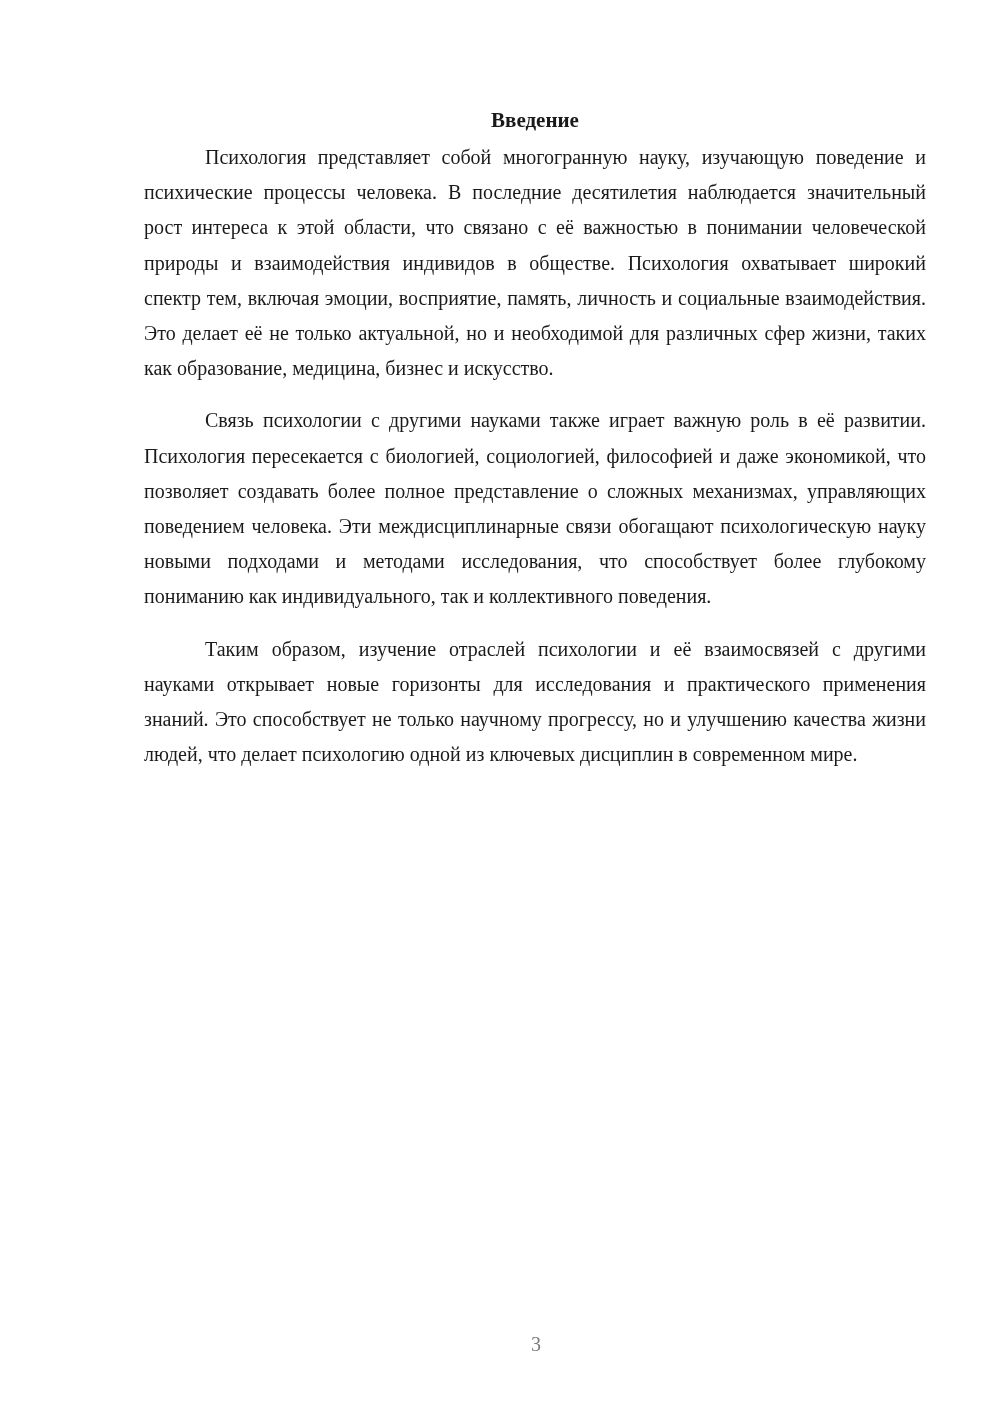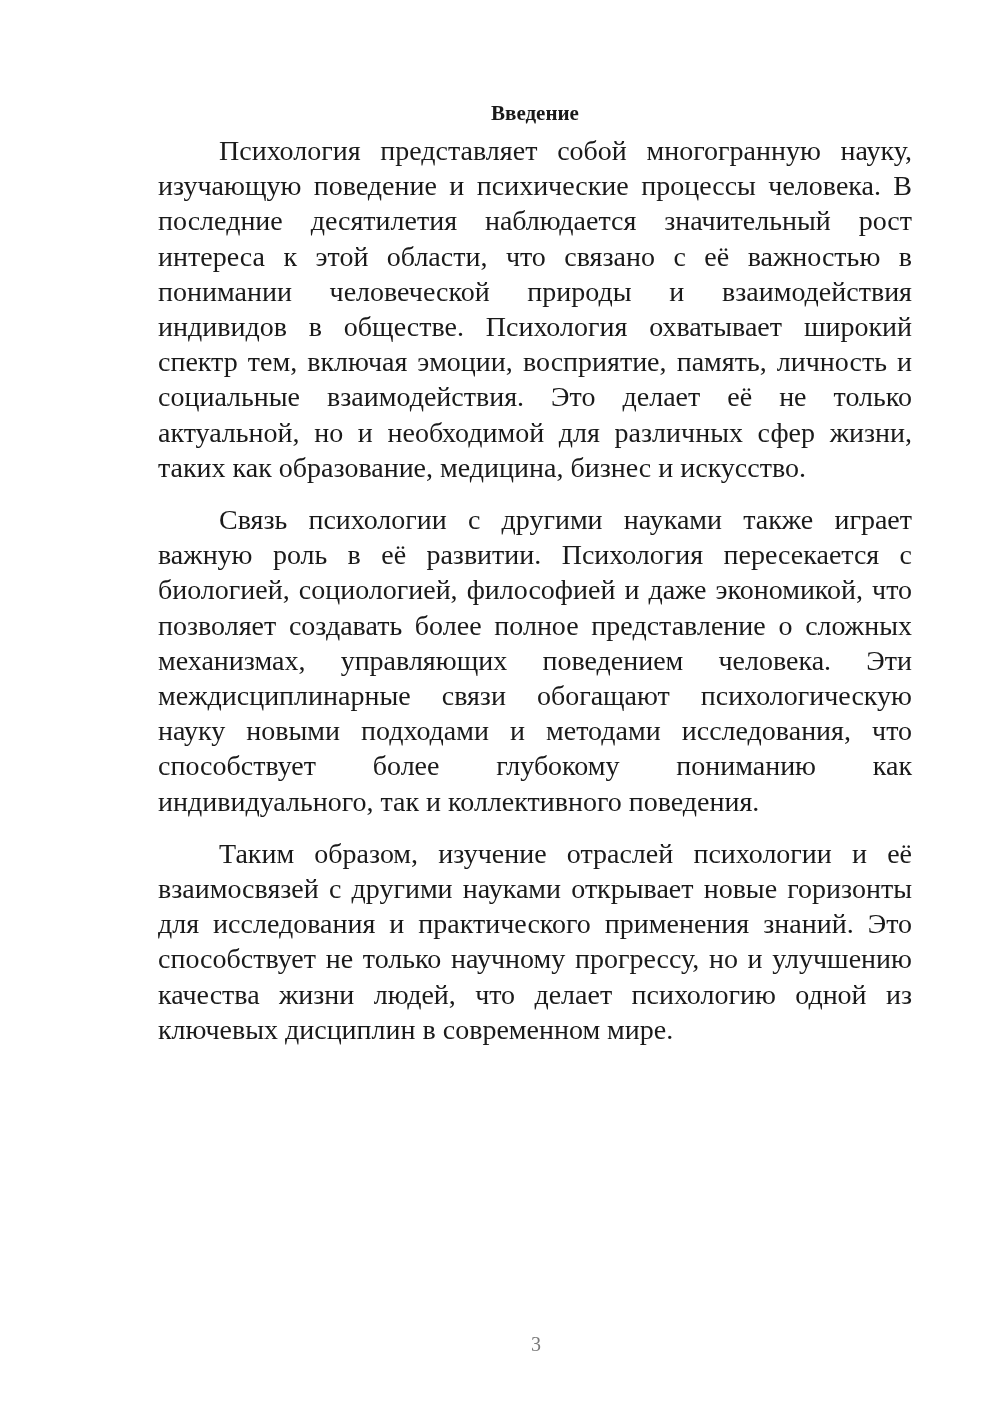--- a/index.html
+++ b/index.html
@@ -11,37 +11,37 @@
       width: 1000px;
       height: 1414px;
       position: relative;
       overflow: hidden;
       font-family: "Liberation Serif", "DejaVu Serif", serif;
       color: #1a1a1a;
     }
     .page {
       position: absolute;
       left: 142px;
-      top: 93px;
+      top: 100px;
       width: 786px;
     }
     .title {
       text-align: center;
       font-weight: bold;
       font-size: 21px;
       line-height: 40px;
       margin: 0 0 0 0;
       padding-left: 0;
     }
     .para {
-      font-size: 28px;
+      font-size: 20px;
       line-height: 35.2px;
       text-align: justify;
       text-indent: 61px;
-      margin: 16px;
+      margin: 2px;
     }
     .para + .para {
       margin-top: 17px;
     }
     .para.first {
       margin-top: 0;
     }
     .page-number {
       position: absolute;
       top: 1333px;

